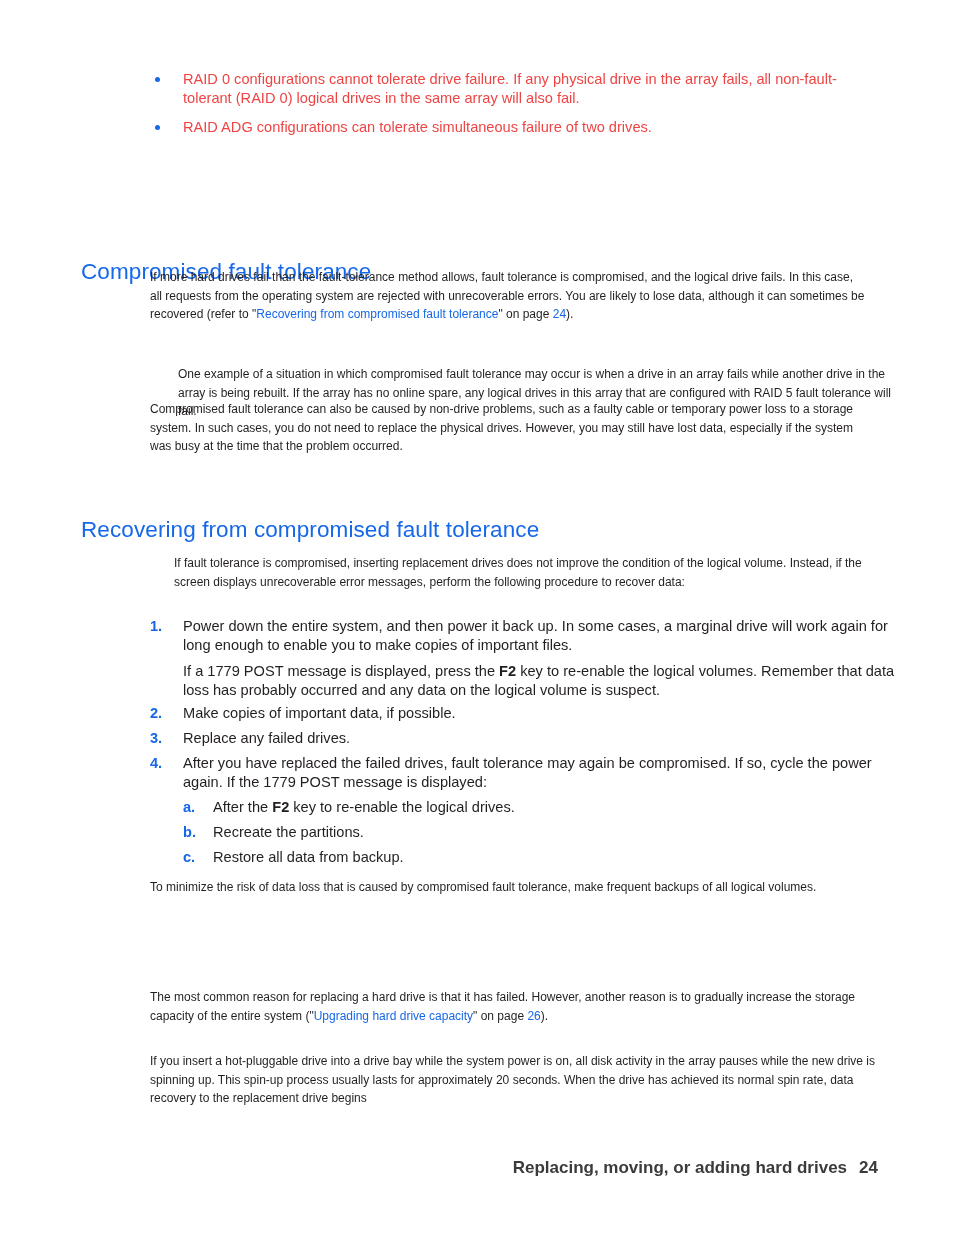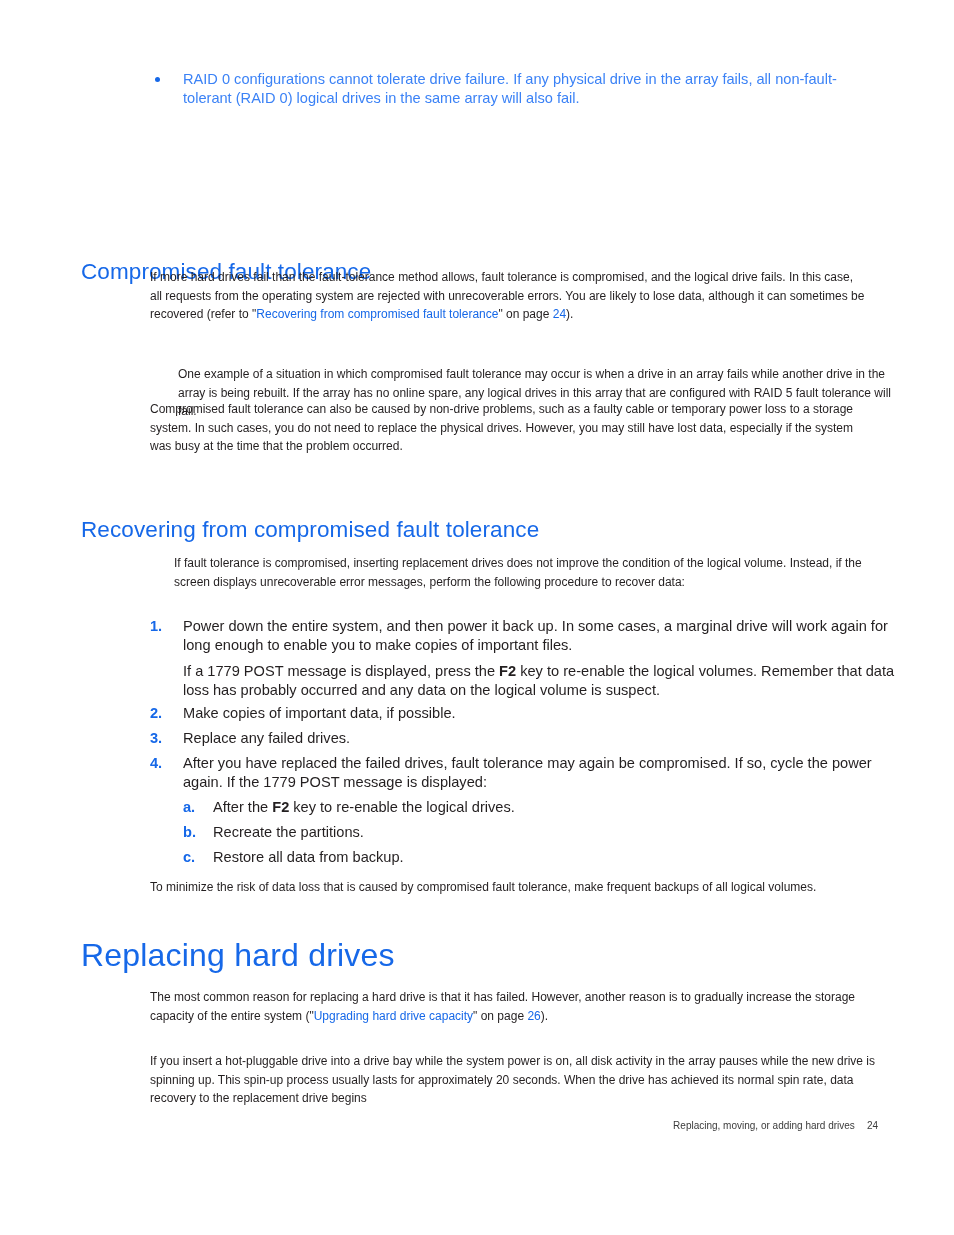--- a/index.html
+++ b/index.html
@@ -28,21 +28,21 @@
     left: 150px;
     top: 70px;
     width: 726px;
   }
   .bullet-item {
     position: relative;
     padding-left: 33px;
     margin-bottom: 11px;
     font-size: 14.6px;
     line-height: 18.6px;
-    color: #3b82f6;
+    color: #ef4444;
   }
   .bullet-item:last-child { margin-bottom: 0; }
   .bullet-dot {
     position: absolute;
     left: 5px;
     top: 7px;
     width: 5px;
     height: 5px;
     border-radius: 50%;
     background: #1668e8;
@@ -118,41 +118,46 @@
     font-size: 14.6px;
   }
 
   .lnk { color: #1668e8; }
   .bold { font-weight: bold; }
 
   
   .footer {
     position: absolute;
     left: 0;
-    top: 1120px;
+    top: 1158px;
     width: 878px;
     text-align: right;
-    font-size: 10px;
+    font-size: 17px;
     color: #3b3b3b;
+    font-weight: bold;
   }
   .footer-page {
     display: inline-block;
     margin-left: 12px;
   }
 </style>
 </head>
 <body>
 
 <div class="page">
 
   <div class="bullet-list">
     <div class="bullet-item">
       <span class="bullet-dot"></span>
       <span>RAID 0 configurations cannot tolerate drive failure. If any physical drive in the array fails, all non-fault-tolerant (RAID 0) logical drives in the same array will also fail.</span>
     </div>
+    <div class="bullet-item">
+      <span class="bullet-dot"></span>
+      <span>RAID ADG configurations can tolerate simultaneous failure of two drives.</span>
+    </div>
   </div>
 
   <div class="h2" style="top:231px;margin-top:28px;">Compromised fault tolerance</div>
 
   <div class="para" style="top:268px;">
     <span>If more hard drives fail than the fault-tolerance method allows, fault tolerance is compromised, and the logical drive fails. In this case, all requests from the operating system are rejected with unrecoverable errors. You are likely to lose data, although it can sometimes be recovered (refer to "</span><span class="lnk">Recovering from compromised fault tolerance</span><span>" on page </span><span class="lnk">24</span><span>).</span>
   </div>
 
   <div class="para" style="top:365px;margin-left:28px;">One example of a situation in which compromised fault tolerance may occur is when a drive in an array fails while another drive in the array is being rebuilt. If the array has no online spare, any logical drives in this array that are configured with RAID 5 fault tolerance will fail.</div>
 
@@ -196,21 +201,20 @@
     <span>Recreate the partitions.</span>
   </div>
 
   <div class="sub-item" style="top:848px;">
     <span class="sub-marker">c.</span>
     <span>Restore all data from backup.</span>
   </div>
 
   <div class="para para-wide" style="top:878px;">To minimize the risk of data loss that is caused by compromised fault tolerance, make frequent backups of all logical volumes.</div>
 
-  <div class="h1" style="top:937px;">Replacing hard drives</div>
 
   <div class="para" style="top:988px;">
     <span>The most common reason for replacing a hard drive is that it has failed. However, another reason is to gradually increase the storage capacity of the entire system ("</span><span class="lnk">Upgrading hard drive capacity</span><span>" on page </span><span class="lnk">26</span><span>).</span>
   </div>
 
   <div class="para para-wide" style="top:1052px;">If you insert a hot-pluggable drive into a drive bay while the system power is on, all disk activity in the array pauses while the new drive is spinning up. This spin-up process usually lasts for approximately 20 seconds. When the drive has achieved its normal spin rate, data recovery to the replacement drive begins</div>
 
   <div class="footer">
     <span>Replacing, moving, or adding hard drives</span><span class="footer-page">24</span>
   </div>

